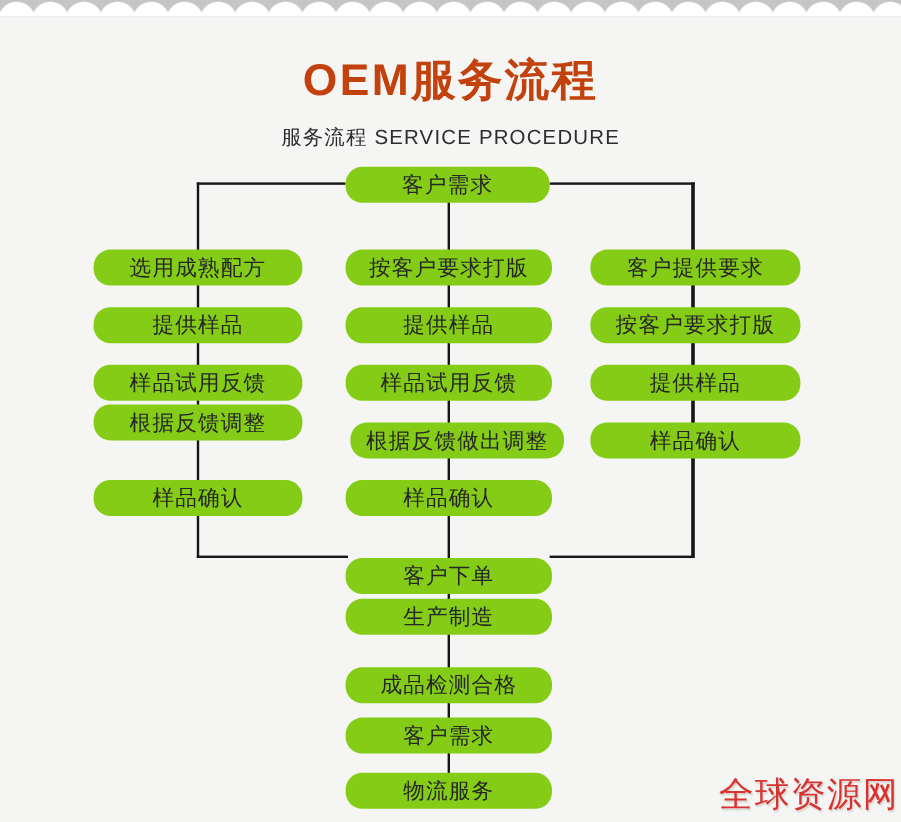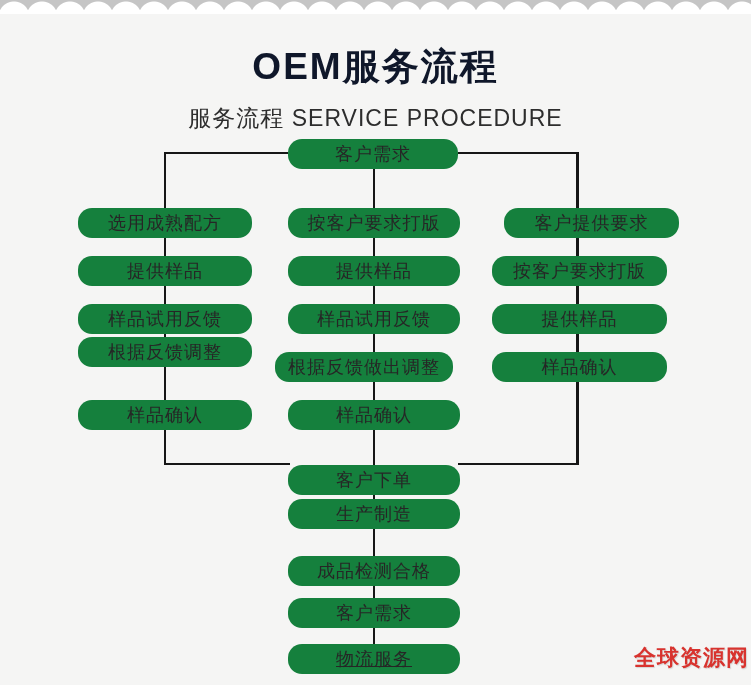--- a/index.html
+++ b/index.html
@@ -16,40 +16,40 @@
     position:absolute;top:0;left:0;width:751px;height:14px;
     background-color:#c5c5c5;
     background-image:radial-gradient(circle 16px at 14px 17px,#ffffff 15px,rgba(255,255,255,0) 16px);
     background-size:28px 14px;
     background-repeat:repeat-x;
   }
 
   .title{
     position:absolute;top:42px;left:0;right:0;margin:0;
     text-align:center;
-    font-size:37px;font-weight:700;color:#0f172a;letter-spacing:2px;
+    font-size:37px;font-weight:700;color:#c2410c;letter-spacing:2px;
   }
   .subtitle{
     position:absolute;top:103px;left:0;right:0;
     text-align:center;
-    font-size:23px;font-weight:400;color:#2d2d2d;letter-spacing:1px;
+    font-size:17px;font-weight:400;color:#2d2d2d;letter-spacing:1px;
   }
 
   .node{
     position:absolute;height:30px;
-    background:#15803d;border-radius:14px;
+    background:#84cc16;border-radius:14px;
     display:flex;align-items:center;justify-content:center;
     font-size:18px;color:#262626;letter-spacing:1px;
     z-index:2;box-sizing:border-box;
   }
   .ln{position:absolute;background:#161616;z-index:1;}
 
   .watermark{
     position:absolute;top:643px;right:2px;
-    font-size:22px;font-weight:700;color:#d8332e;letter-spacing:1px;
+    font-size:29px;font-weight:400;color:#d8332e;letter-spacing:1px;
     text-shadow:1px 1px 1px rgba(120,120,120,0.25);
     z-index:3;
   }
 </style>
 </head>
 <body>
 
 <div class="page">
 
   <div class="torn-edge"></div>
@@ -71,31 +71,31 @@
 
     <div class="node" style="left:78px;top:208px;width:174px;">选用成熟配方</div>
     <div class="node" style="left:78px;top:256px;width:174px;">提供样品</div>
     <div class="node" style="left:78px;top:304px;width:174px;">样品试用反馈</div>
     <div class="node" style="left:78px;top:337px;width:174px;">根据反馈调整</div>
     <div class="node" style="left:78px;top:400px;width:174px;">样品确认</div>
 
     <div class="node" style="left:288px;top:208px;width:172px;">按客户要求打版</div>
     <div class="node" style="left:288px;top:256px;width:172px;">提供样品</div>
     <div class="node" style="left:288px;top:304px;width:172px;">样品试用反馈</div>
-    <div class="node" style="left:275px;top:352px;width:178px;">根据反馈做出调整</div>
+    <div class="node" style="left:292px;top:352px;width:178px;">根据反馈做出调整</div>
     <div class="node" style="left:288px;top:400px;width:172px;">样品确认</div>
 
-    <div class="node" style="left:504px;top:208px;width:175px;">客户提供要求</div>
+    <div class="node" style="left:492px;top:208px;width:175px;">客户提供要求</div>
     <div class="node" style="left:492px;top:256px;width:175px;">按客户要求打版</div>
     <div class="node" style="left:492px;top:304px;width:175px;">提供样品</div>
     <div class="node" style="left:492px;top:352px;width:175px;">样品确认</div>
 
     <div class="node" style="left:288px;top:450px;width:172px;margin-top:15px;">客户下单</div>
     <div class="node" style="left:288px;top:499px;width:172px;">生产制造</div>
     <div class="node" style="left:288px;top:556px;width:172px;">成品检测合格</div>
     <div class="node" style="left:288px;top:598px;width:172px;">客户需求</div>
-    <div class="node" style="left:288px;top:644px;width:172px;text-decoration:underline;">物流服务</div>
+    <div class="node" style="left:288px;top:644px;width:172px;">物流服务</div>
 
   </div>
 
   <div class="watermark">全球资源网</div>
 
 </div>
 
 </body></html>

